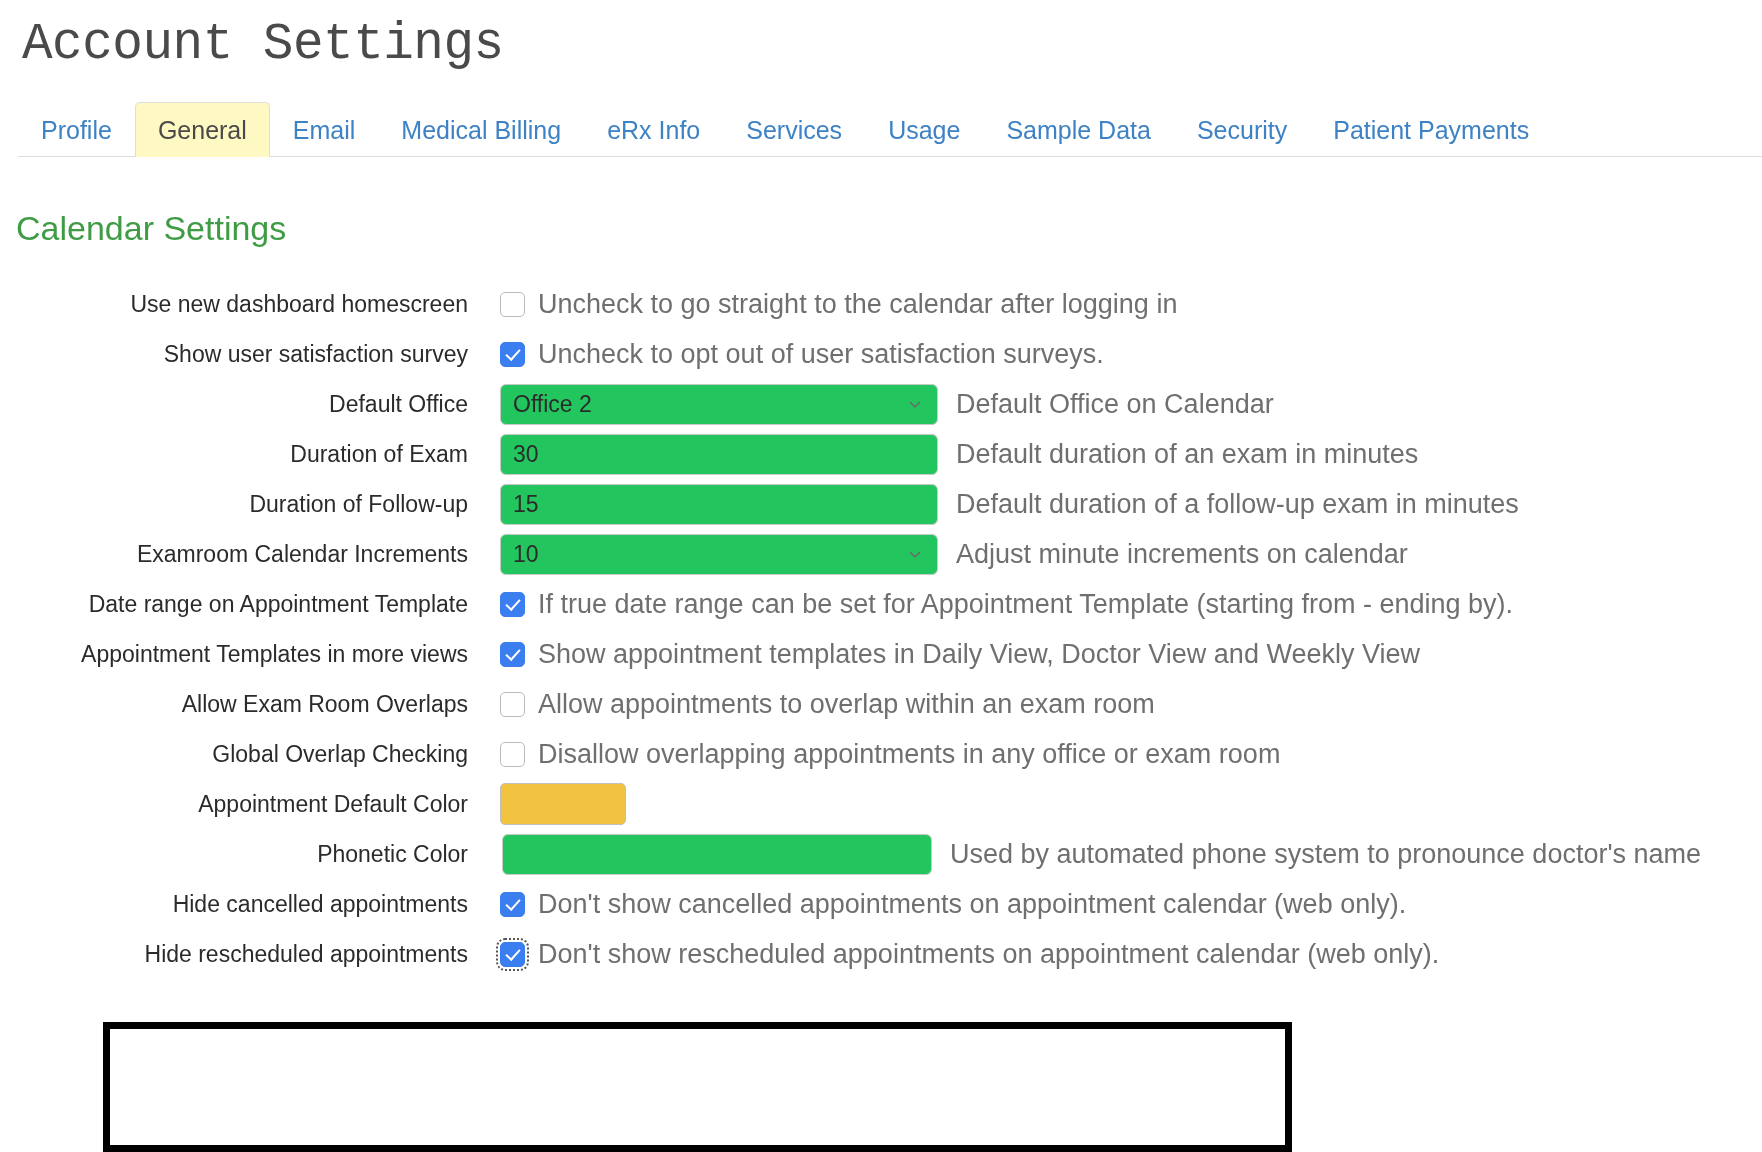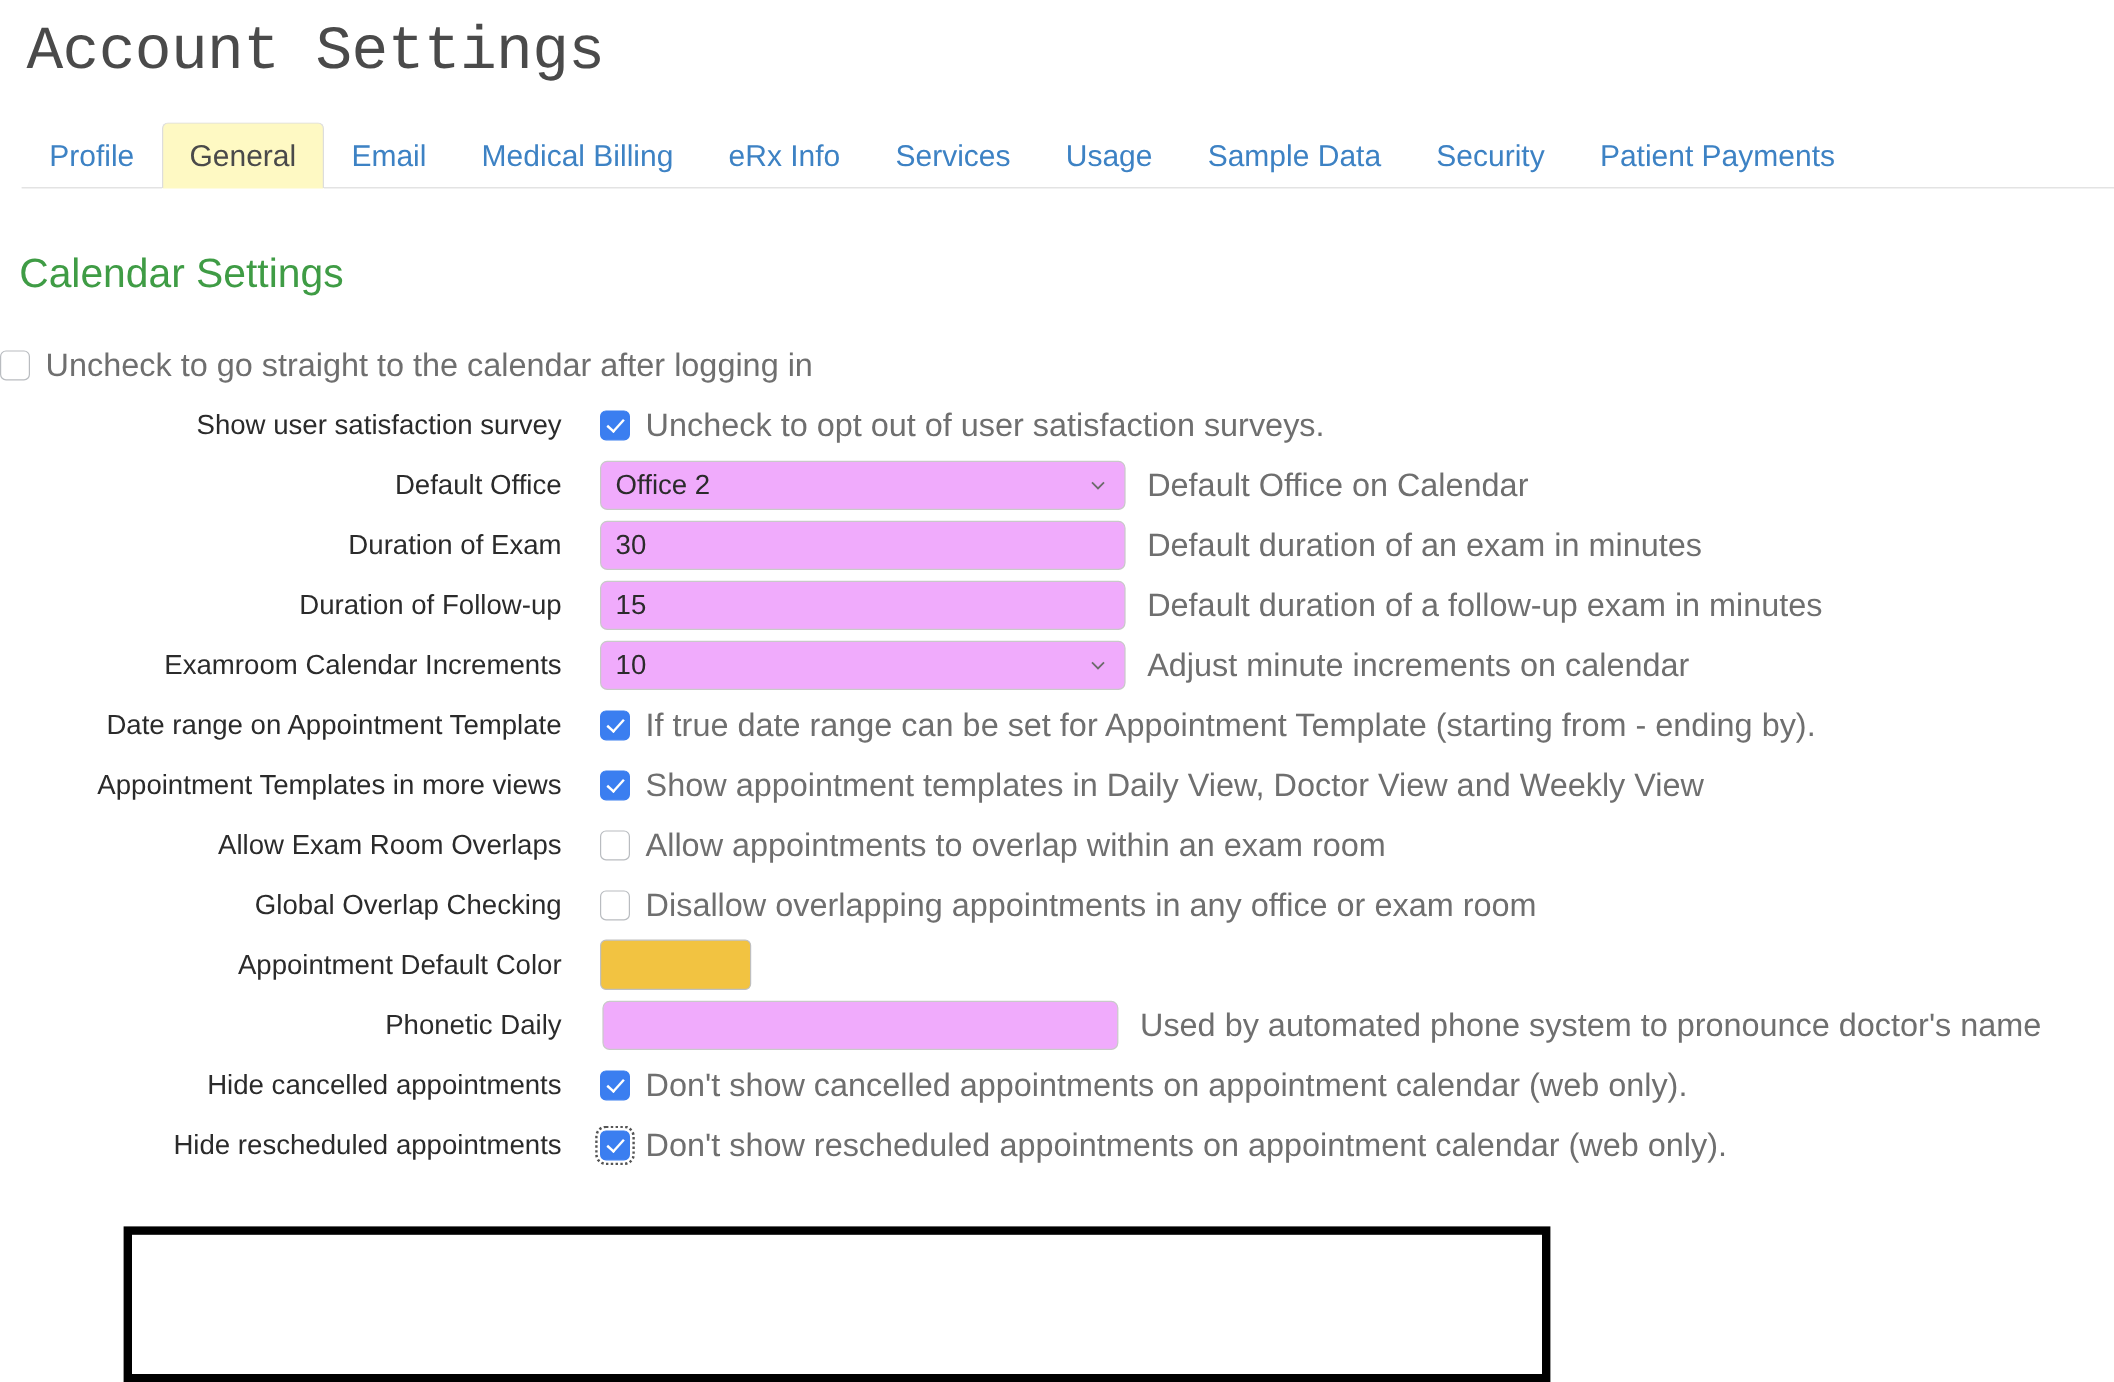--- a/index.html
+++ b/index.html
@@ -152,21 +152,21 @@
     outline-offset: 2px;
   }
 
   
   .field {
     height: 41px;
     width: 438px;
     box-sizing: border-box;
     border: 1.5px solid #c9c9c9;
     border-radius: 6px;
-    background: #f0abfc;
+    background: #22c55e;
     font-size: 23px;
     color: #2b2b2b;
     padding: 0 12px;
     font-family: "Liberation Sans", sans-serif;
     display: flex;
     align-items: center;
   }
   .field.select {
     justify-content: space-between;
     cursor: pointer;
@@ -223,20 +223,21 @@
       <div class="tab">Sample Data</div>
       <div class="tab">Security</div>
       <div class="tab">Patient Payments</div>
     </div>
 </div>
 
 <h2 class="section-title">Calendar Settings</h2>
 
 <div class="form" id="form-rows">
     <div class="row">
+      <div class="row-label">Use new dashboard homescreen</div>
       <div class="row-ctrl">
         <span class="cb"></span>
         <span class="helper inline">Uncheck to go straight to the calendar after logging in</span>
       </div>
     </div>
     <div class="row">
       <div class="row-label">Show user satisfaction survey</div>
       <div class="row-ctrl">
         <span class="cb checked"></span>
         <span class="helper inline">Uncheck to opt out of user satisfaction surveys.</span>
@@ -312,21 +313,21 @@
         <span class="helper inline">Disallow overlapping appointments in any office or exam room</span>
       </div>
     </div>
     <div class="row">
       <div class="row-label">Appointment Default Color</div>
       <div class="row-ctrl">
         <div class="swatch" style="background: rgb(242, 195, 65);"></div>
       </div>
     </div>
     <div class="row">
-      <div class="row-label">Phonetic Daily</div>
+      <div class="row-label">Phonetic Color</div>
       <div class="row-ctrl">
         <input type="text" class="field phonetic" value="" style="">
         <span class="helper after-field">Used by automated phone system to pronounce doctor's name</span>
       </div>
     </div>
     <div class="row">
       <div class="row-label">Hide cancelled appointments</div>
       <div class="row-ctrl">
         <span class="cb checked"></span>
         <span class="helper inline">Don't show cancelled appointments on appointment calendar (web only).</span>

